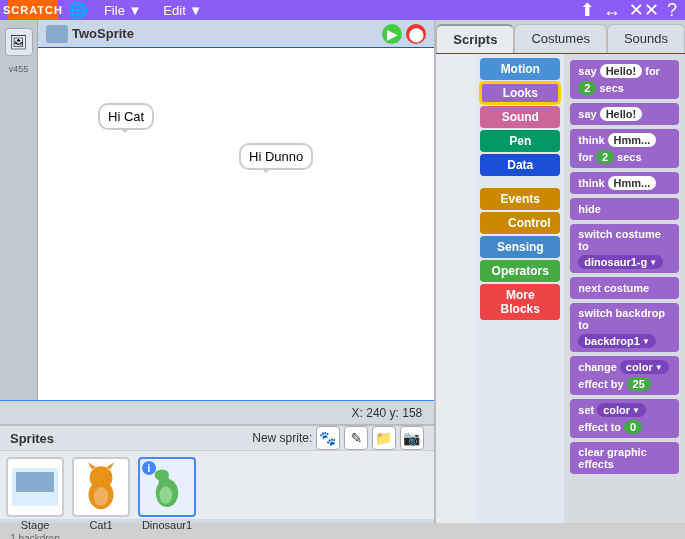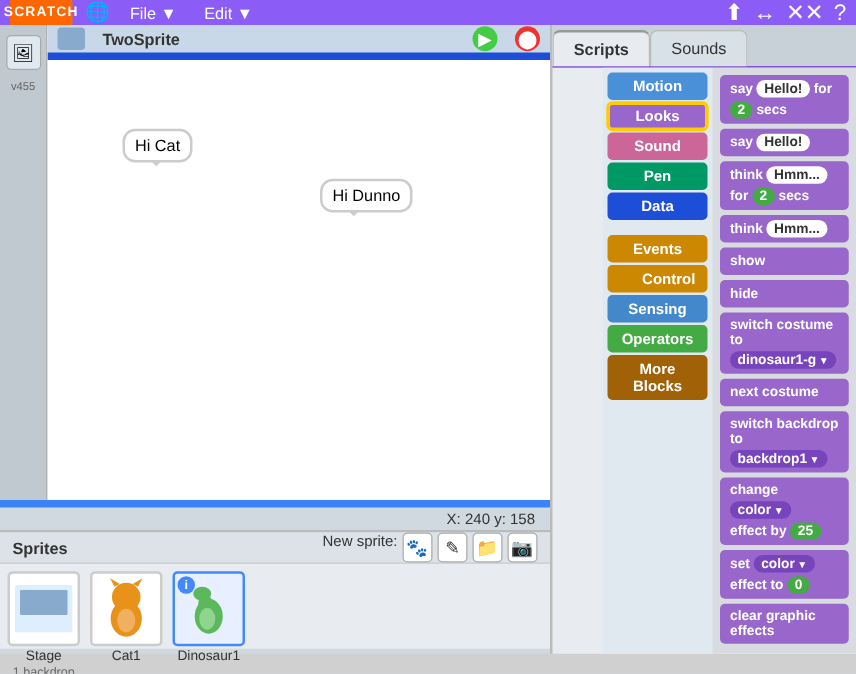--- a/index.html
+++ b/index.html
@@ -113,25 +113,25 @@
       flex: 1;
       background: white;
       position: relative;
       overflow: hidden;
     }
 
     
     #stage-titlebar {
       height: 28px;
       background: #c8d8e8;
-      border-bottom: 6px solid #1d4ed8;
+      border-bottom: 1px solid #1d4ed8;
       display: flex;
       align-items: center;
       padding: 0 8px;
-      gap: 14px;
+      gap: 4px;
     }
     #sprite-icon-sm {
       width: 22px;
       height: 18px;
       background: #88aacc;
       border-radius: 3px;
     }
     #stage-name {
       font-size: 13px;
       font-weight: bold;
@@ -171,27 +171,27 @@
     }
     .speech-bubble::after {
       content: '';
       position: absolute;
       bottom: -10px;
       left: 20px;
       border: 5px solid transparent;
       border-top-color: #ccc;
     }
     #bubble-dino { top: 55px; left: 60px; }
-    #bubble-cat { top: 95px; left: 218px; }
+    #bubble-cat { top: 95px; left: 201px; }
 
     
     #coords-bar {
       height: 24px;
       background: #d0d8e0;
-      border-top: 6px solid #3b82f6;
+      border-top: 1px solid #3b82f6;
       display: flex;
       align-items: center;
       justify-content: flex-end;
       padding-right: 12px;
       font-size: 12px;
       color: #333;
     }
 
     
     #sprites-panel {
@@ -210,20 +210,21 @@
       border-bottom: 1px solid #ccc;
       justify-content: space-between;
     }
     #sprites-title {
       font-size: 13px;
       font-weight: bold;
       color: #333;
     }
     #new-sprite-controls {
       display: flex;
+      align-items: center;
       gap: 4px;
       font-size: 12px;
       color: #333;
     }
     .new-sprite-btn {
       width: 24px;
       height: 24px;
       background: #fff;
       border: 1px solid #aaa;
       border-radius: 4px;
@@ -370,21 +371,21 @@
     }
     .cat-motion { background: #4a90d9; }
     .cat-looks { background: #9966cc; }
     .cat-sound { background: #cc6699; }
     .cat-pen { background: #009966; }
     .cat-data { background: #1d4ed8; }
     .cat-events { background: #cc8800; }
     .cat-control { background: #cc8800; padding-left: 24px; }
     .cat-sensing { background: #4488cc; }
     .cat-operators { background: #44aa44; }
-    .cat-more { background: #a16207; }
+    .cat-more { background: #ef4444; }
 
     #blocks-panel {
       flex: 1;
       padding: 6px;
       overflow-y: auto;
       background: #d8dce0;
       display: flex;
       flex-direction: column;
       gap: 4px;
     }
@@ -533,20 +534,21 @@
           <span class="sprite-label">Dinosaur1</span>
         </div>
       </div>
     </div>
   </div>
 
   <div id="right-panel">
 
     <div id="tabs-bar">
       <div class="tab active">Scripts</div>
+      <div class="tab">Costumes</div>
       <div class="tab">Sounds</div>
     </div>
 
     <div id="blocks-area">
 
       <div id="categories-panel">
         <div class="category-btn cat-motion">Motion</div>
         <div class="category-btn cat-looks" style="background:#9966cc;outline:3px solid #ffcc00;outline-offset:-2px;">Looks</div>
         <div class="category-btn cat-sound">Sound</div>
         <div class="category-btn cat-pen">Pen</div>
@@ -580,23 +582,20 @@
           <span>for</span>
           <span class="block-num">2</span>
           <span>secs</span>
         </div>
 
         <div class="block block-looks">
           <span>think</span>
           <span class="block-input-oval">Hmm...</span>
         </div>
 
-        <div class="block block-looks" style="width:auto;display:inline-flex;">
-          <span>show</span>
-        </div>
 
         <div class="block block-looks" style="width:auto;display:inline-flex;">
           <span>hide</span>
         </div>
 
         <div class="block block-looks">
           <span>switch costume to</span>
           <span class="block-dropdown">dinosaur1-g</span>
         </div>
 

